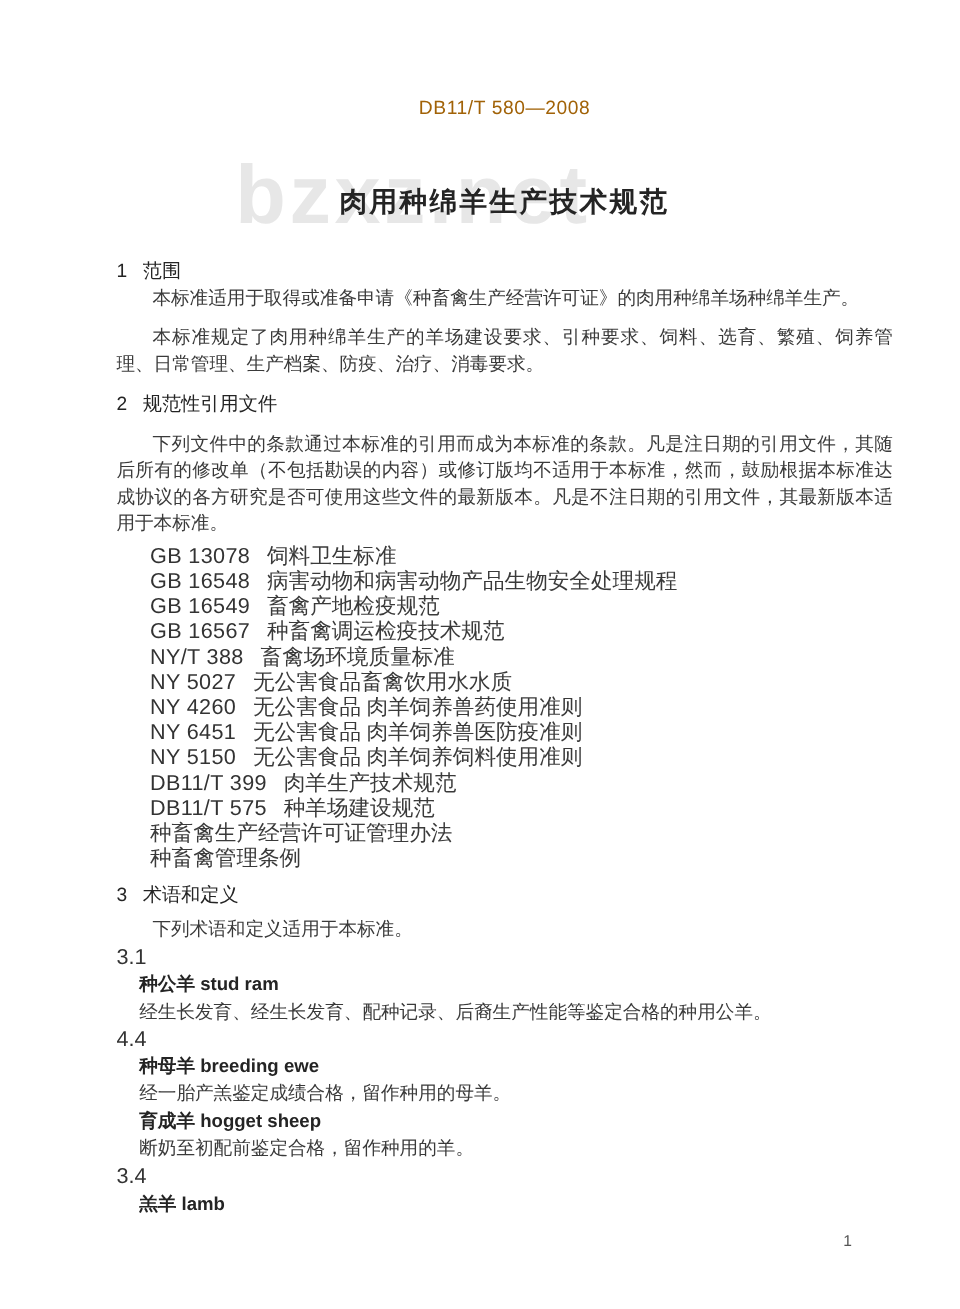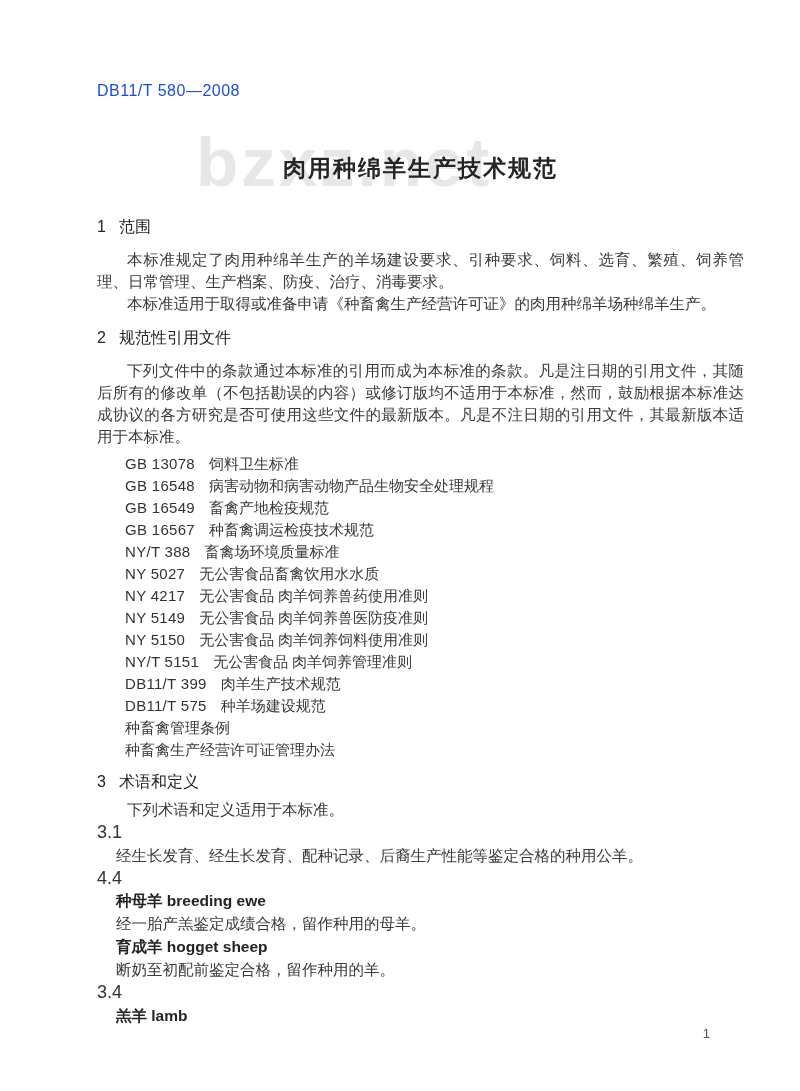--- a/index.html
+++ b/index.html
@@ -12,25 +12,25 @@
     height: 1091px;
     background: #ffffff;
     overflow: hidden;
     font-family: "Liberation Serif", serif;
     color: #3a3a3a;
   }
   .content {
     padding: 82px 56px 0 97px;
   }
   .doc-number {
-    text-align: left;
+    text-align: center;
     font-family: "Liberation Sans", sans-serif;
     font-size: 16px;
     line-height: 18px;
-    color: #1d4ed8;
+    color: #a16207;
     letter-spacing: 0.5px;
   }
   .watermark {
     position: absolute;
     left: 196px;
     top: 120px;
     font-family: "Liberation Sans", sans-serif;
     font-weight: bold;
     font-size: 69px;
     line-height: 86px;
@@ -69,21 +69,21 @@
     margin: 0;
     font-size: 15.5px;
     line-height: 22px;
     text-align: justify;
     text-indent: 30px;
     color: #3a3a3a;
   }
   .para-gap { margin-top: 11px; }
   .ref-list {
     margin: 5px 0 0 28px;
-    font-size: 15px;
+    font-size: 18px;
     line-height: 21px;
     color: #3a3a3a;
   }
   .ref-row { white-space: nowrap; }
   .ref-code {
     font-family: "Liberation Sans", sans-serif;
     letter-spacing: 0.3px;
     margin-right: 14px;
     color: #333333;
   }
@@ -133,52 +133,52 @@
 
   <div class="content">
 
     <div class="doc-number">DB11/T 580—2008</div>
 
     <div class="doc-title">肉用种绵羊生产技术规范</div>
 
     <div class="sec-heading sec1-heading">
       <span class="sec-no">1</span><span>范围</span>
     </div>
+    <p class="body-para">本标准适用于取得或准备申请《种畜禽生产经营许可证》的肉用种绵羊场种绵羊生产。</p>
     <p class="body-para para-gap">本标准规定了肉用种绵羊生产的羊场建设要求、引种要求、饲料、选育、繁殖、饲养管理、日常管理、生产档案、防疫、治疗、消毒要求。</p>
-    <p class="body-para">本标准适用于取得或准备申请《种畜禽生产经营许可证》的肉用种绵羊场种绵羊生产。</p>
 
     <div class="sec-heading sec2-heading">
       <span class="sec-no">2</span><span>规范性引用文件</span>
     </div>
     <p class="body-para para-gap">下列文件中的条款通过本标准的引用而成为本标准的条款。凡是注日期的引用文件，其随后所有的修改单（不包括勘误的内容）或修订版均不适用于本标准，然而，鼓励根据本标准达成协议的各方研究是否可使用这些文件的最新版本。凡是不注日期的引用文件，其最新版本适用于本标准。</p>
 
     <div class="ref-list">
       <div class="ref-row"><span class="ref-code">GB 13078</span><span>饲料卫生标准</span></div>
       <div class="ref-row"><span class="ref-code">GB 16548</span><span>病害动物和病害动物产品生物安全处理规程</span></div>
       <div class="ref-row"><span class="ref-code">GB 16549</span><span>畜禽产地检疫规范</span></div>
       <div class="ref-row"><span class="ref-code">GB 16567</span><span>种畜禽调运检疫技术规范</span></div>
       <div class="ref-row"><span class="ref-code">NY/T 388</span><span>畜禽场环境质量标准</span></div>
       <div class="ref-row"><span class="ref-code">NY 5027</span><span>无公害食品畜禽饮用水水质</span></div>
-      <div class="ref-row"><span class="ref-code">NY 4217</span><span>无公害食品 肉羊饲养兽药使用准则</span></div>
-      <div class="ref-row"><span class="ref-code">NY 5149</span><span>无公害食品 肉羊饲养兽医防疫准则</span></div>
+      <div class="ref-row"><span class="ref-code">NY 4260</span><span>无公害食品 肉羊饲养兽药使用准则</span></div>
+      <div class="ref-row"><span class="ref-code">NY 6451</span><span>无公害食品 肉羊饲养兽医防疫准则</span></div>
       <div class="ref-row"><span class="ref-code">NY 5150</span><span>无公害食品 肉羊饲养饲料使用准则</span></div>
-      <div class="ref-row"><span class="ref-code">NY/T 5151</span><span>无公害食品 肉羊饲养管理准则</span></div>
       <div class="ref-row"><span class="ref-code">DB11/T 399</span><span>肉羊生产技术规范</span></div>
       <div class="ref-row"><span class="ref-code">DB11/T 575</span><span>种羊场建设规范</span></div>
+      <div class="ref-row"><span class="ref-code"></span><span>种畜禽生产经营许可证管理办法</span></div>
       <div class="ref-row"><span class="ref-code"></span><span>种畜禽管理条例</span></div>
-      <div class="ref-row"><span class="ref-code"></span><span>种畜禽生产经营许可证管理办法</span></div>
     </div>
 
     <div class="sec-heading sec3-heading">
       <span class="sec-no">3</span><span>术语和定义</span>
     </div>
     <p class="terms-intro">下列术语和定义适用于本标准。</p>
 
     <div class="term-block">
       <div class="term-no">3.1</div>
+      <div class="term-name">种公羊 stud ram</div>
       <div class="term-def">经生长发育、经生长发育、配种记录、后裔生产性能等鉴定合格的种用公羊。</div>
     </div>
     <div class="term-block">
       <div class="term-no">4.4</div>
       <div class="term-name">种母羊 breeding ewe</div>
       <div class="term-def">经一胎产羔鉴定成绩合格，留作种用的母羊。</div>
     </div>
     <div class="term-block">
       <div class="term-name">育成羊 hogget sheep</div>
       <div class="term-def">断奶至初配前鉴定合格，留作种用的羊。</div>

